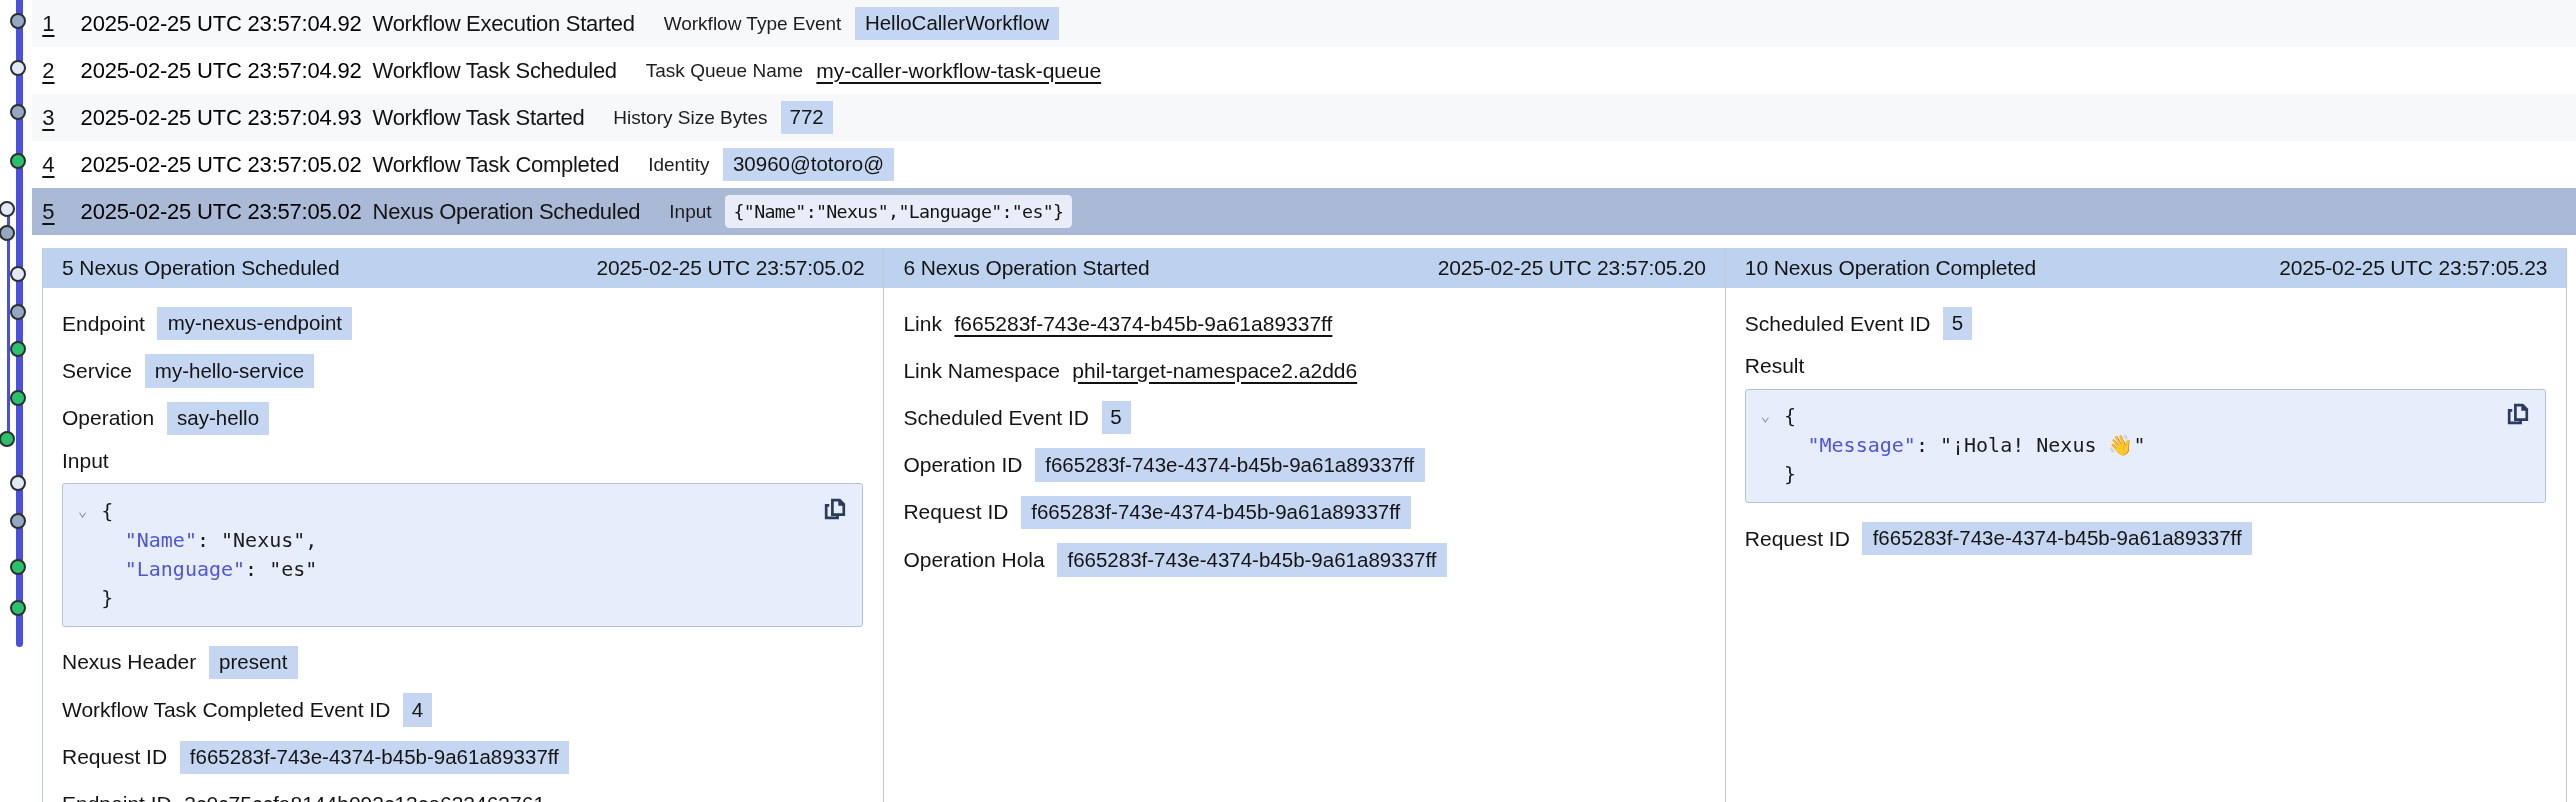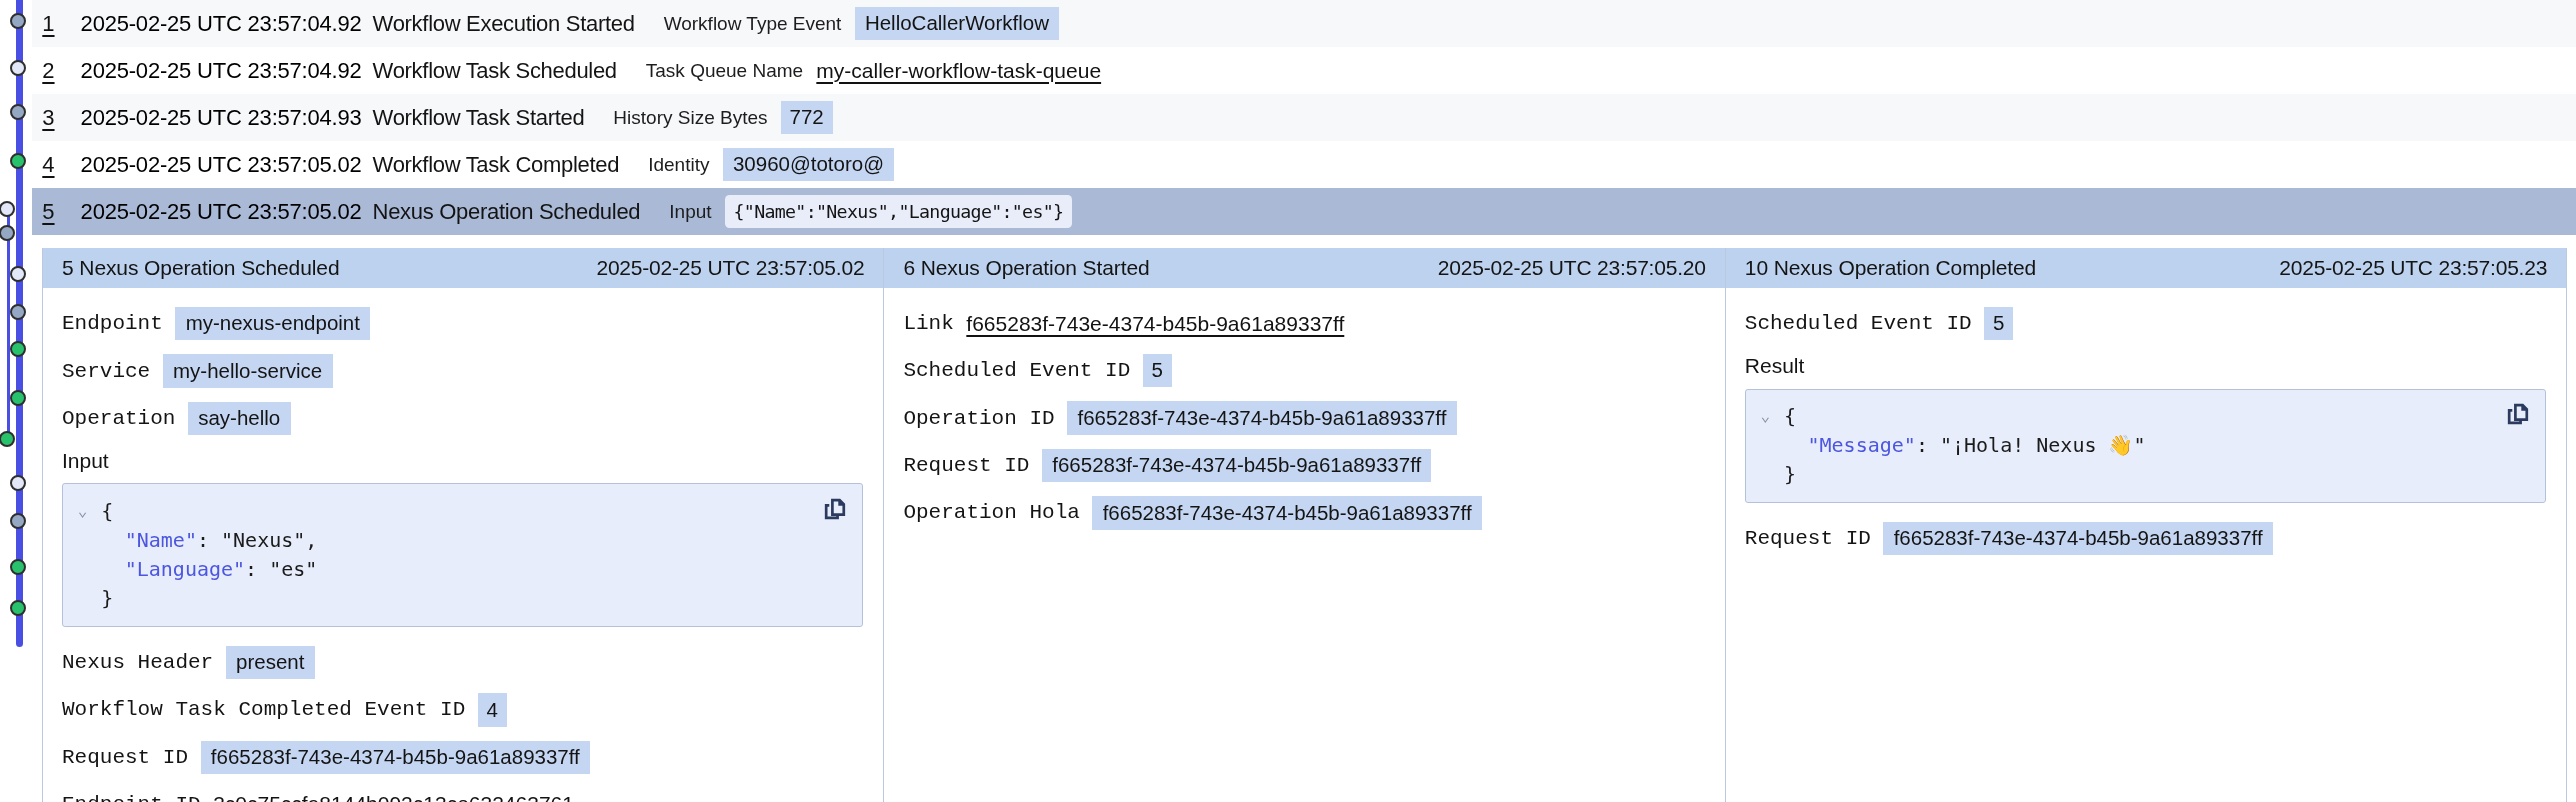--- a/index.html
+++ b/index.html
@@ -41,21 +41,21 @@
   .panels { position:absolute; top:248px; left:42px; right:8.8px; bottom:0;
     display:flex; border-right:1.5px solid var(--divider); z-index:2; }
   .panel { flex:1 1 0; border-left:1.5px solid var(--divider); overflow:hidden; }
   .panel-header { height:40px; background:var(--panel-header); display:flex;
     align-items:center; justify-content:space-between; padding:0 19px; font-size:21px; }
   .panel-title { letter-spacing:-0.1px; }
   .panel-time { letter-spacing:-0.2px; }
   .panel-body { padding:19px 20.5px 0 19px; }
   .field { display:flex; align-items:center; gap:12.5px; min-height:33px;
     margin-bottom:14px; font-size:21px; }
-  .flabel { white-space:nowrap;font-family:Liberation Mono, monospace; }
+  .flabel { white-space:nowrap; }
   .section-label { font-size:21px; margin:2.9px 0 10.3px 0; }
 
   
   .codeblock { position:relative; background:var(--code-bg);
     border:1.5px solid var(--code-border); border-radius:2.9px;
     padding:11.7px 14.7px 13.2px 14.7px; margin:0 0 19px 0;
     font-family:"DejaVu Sans Mono", monospace; font-size:20px; line-height:29px; color:#1b1b1b; }
   .cl { white-space:pre; }
   .cl.k { padding-left:47px; }
   .cl.close { padding-left:23.5px; }
@@ -191,20 +191,24 @@
     <div class="panel-header">
       <span class="panel-title">6 Nexus Operation Started</span>
       <span class="panel-time">2025-02-25 UTC 23:57:05.20</span>
     </div>
     <div class="panel-body">
       <div class="field">
         <span class="flabel">Link</span>
         <a class="vlink">f665283f-743e-4374-b45b-9a61a89337ff</a>
       </div>
       <div class="field">
+        <span class="flabel">Link Namespace</span>
+        <a class="vlink">phil-target-namespace2.a2dd6</a>
+      </div>
+      <div class="field">
         <span class="flabel">Scheduled Event ID</span>
         <span class="badge sq">5</span>
       </div>
       <div class="field">
         <span class="flabel">Operation ID</span>
         <span class="badge">f665283f-743e-4374-b45b-9a61a89337ff</span>
       </div>
       <div class="field">
         <span class="flabel">Request ID</span>
         <span class="badge">f665283f-743e-4374-b45b-9a61a89337ff</span>

